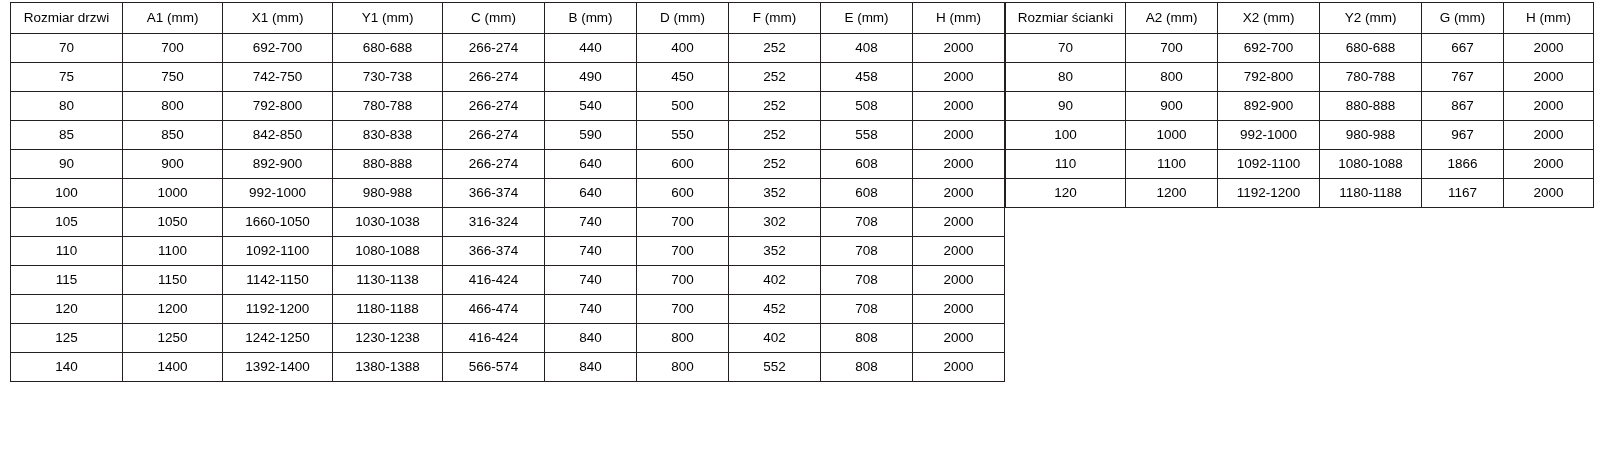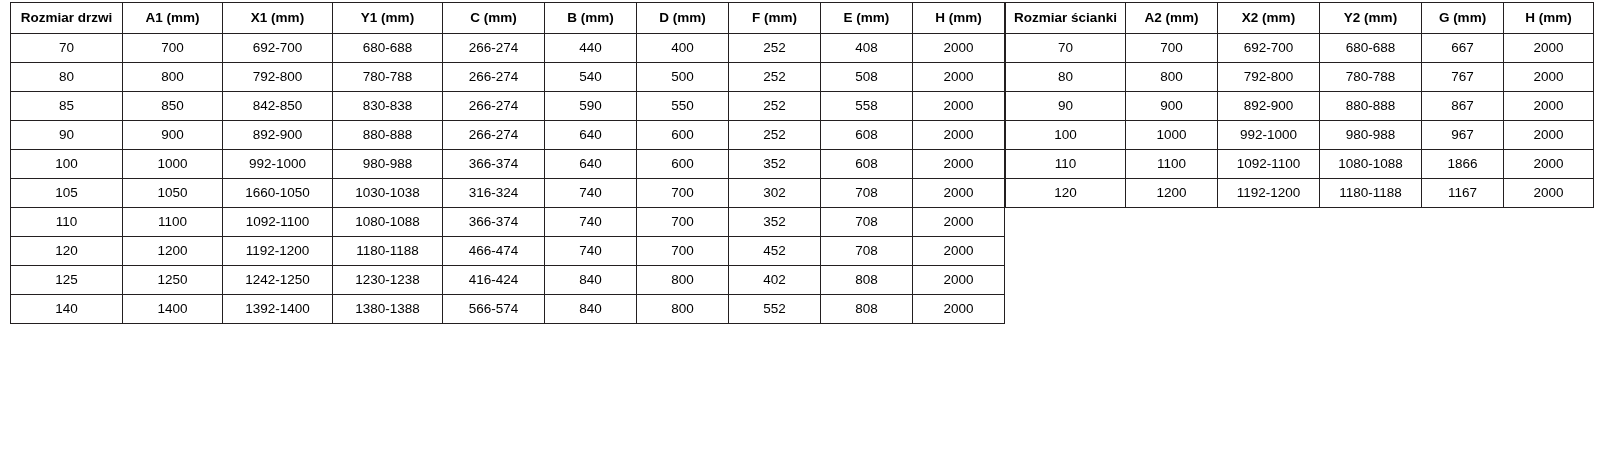--- a/index.html
+++ b/index.html
@@ -29,21 +29,21 @@
     border: 1px solid #231f20;
     text-align: center;
     vertical-align: middle;
     font-size: 13.5px;
     line-height: 1.1;
     padding: 0;
     height: 28px;
     white-space: nowrap;
   }
   table.spec th {
-    font-weight: bold;
+    font-weight: normal;
     height: 30px;
   }
   
   #doors-table-wrap {
     position: absolute;
     left: 10px;
     top: 2px;
   }
   #doors-table {
     width: 908px;
@@ -114,20 +114,32 @@
           <td>692-700</td>
           <td>680-688</td>
           <td>266-274</td>
           <td>440</td>
           <td>400</td>
           <td>252</td>
           <td>408</td>
           <td>2000</td>
         </tr>
         <tr>
+          <td>75</td>
+          <td>750</td>
+          <td>742-750</td>
+          <td>730-738</td>
+          <td>266-274</td>
+          <td>490</td>
+          <td>450</td>
+          <td>252</td>
+          <td>458</td>
+          <td>2000</td>
+        </tr>
+        <tr>
           <td>80</td>
           <td>800</td>
           <td>792-800</td>
           <td>780-788</td>
           <td>266-274</td>
           <td>540</td>
           <td>500</td>
           <td>252</td>
           <td>508</td>
           <td>2000</td>
@@ -182,20 +194,32 @@
         </tr>
         <tr>
           <td>110</td>
           <td>1100</td>
           <td>1092-1100</td>
           <td>1080-1088</td>
           <td>366-374</td>
           <td>740</td>
           <td>700</td>
           <td>352</td>
+          <td>708</td>
+          <td>2000</td>
+        </tr>
+        <tr>
+          <td>115</td>
+          <td>1150</td>
+          <td>1142-1150</td>
+          <td>1130-1138</td>
+          <td>416-424</td>
+          <td>740</td>
+          <td>700</td>
+          <td>402</td>
           <td>708</td>
           <td>2000</td>
         </tr>
         <tr>
           <td>120</td>
           <td>1200</td>
           <td>1192-1200</td>
           <td>1180-1188</td>
           <td>466-474</td>
           <td>740</td>

